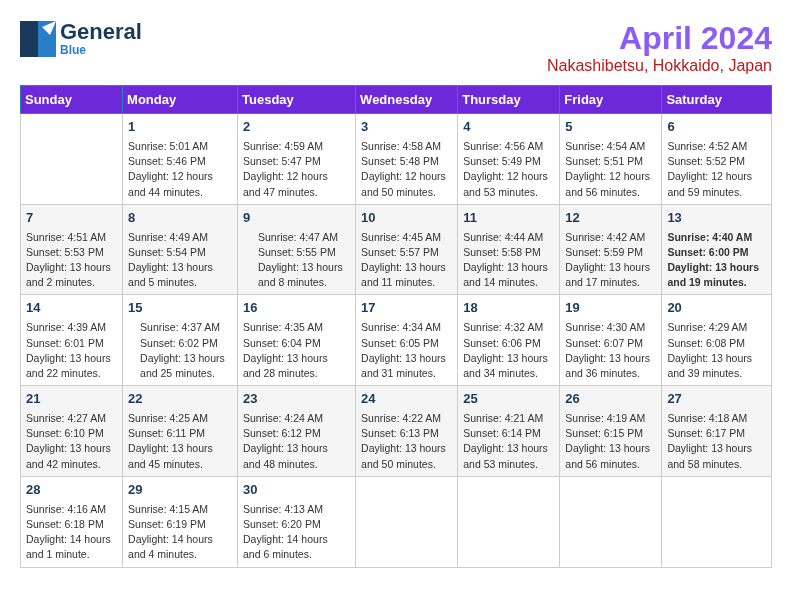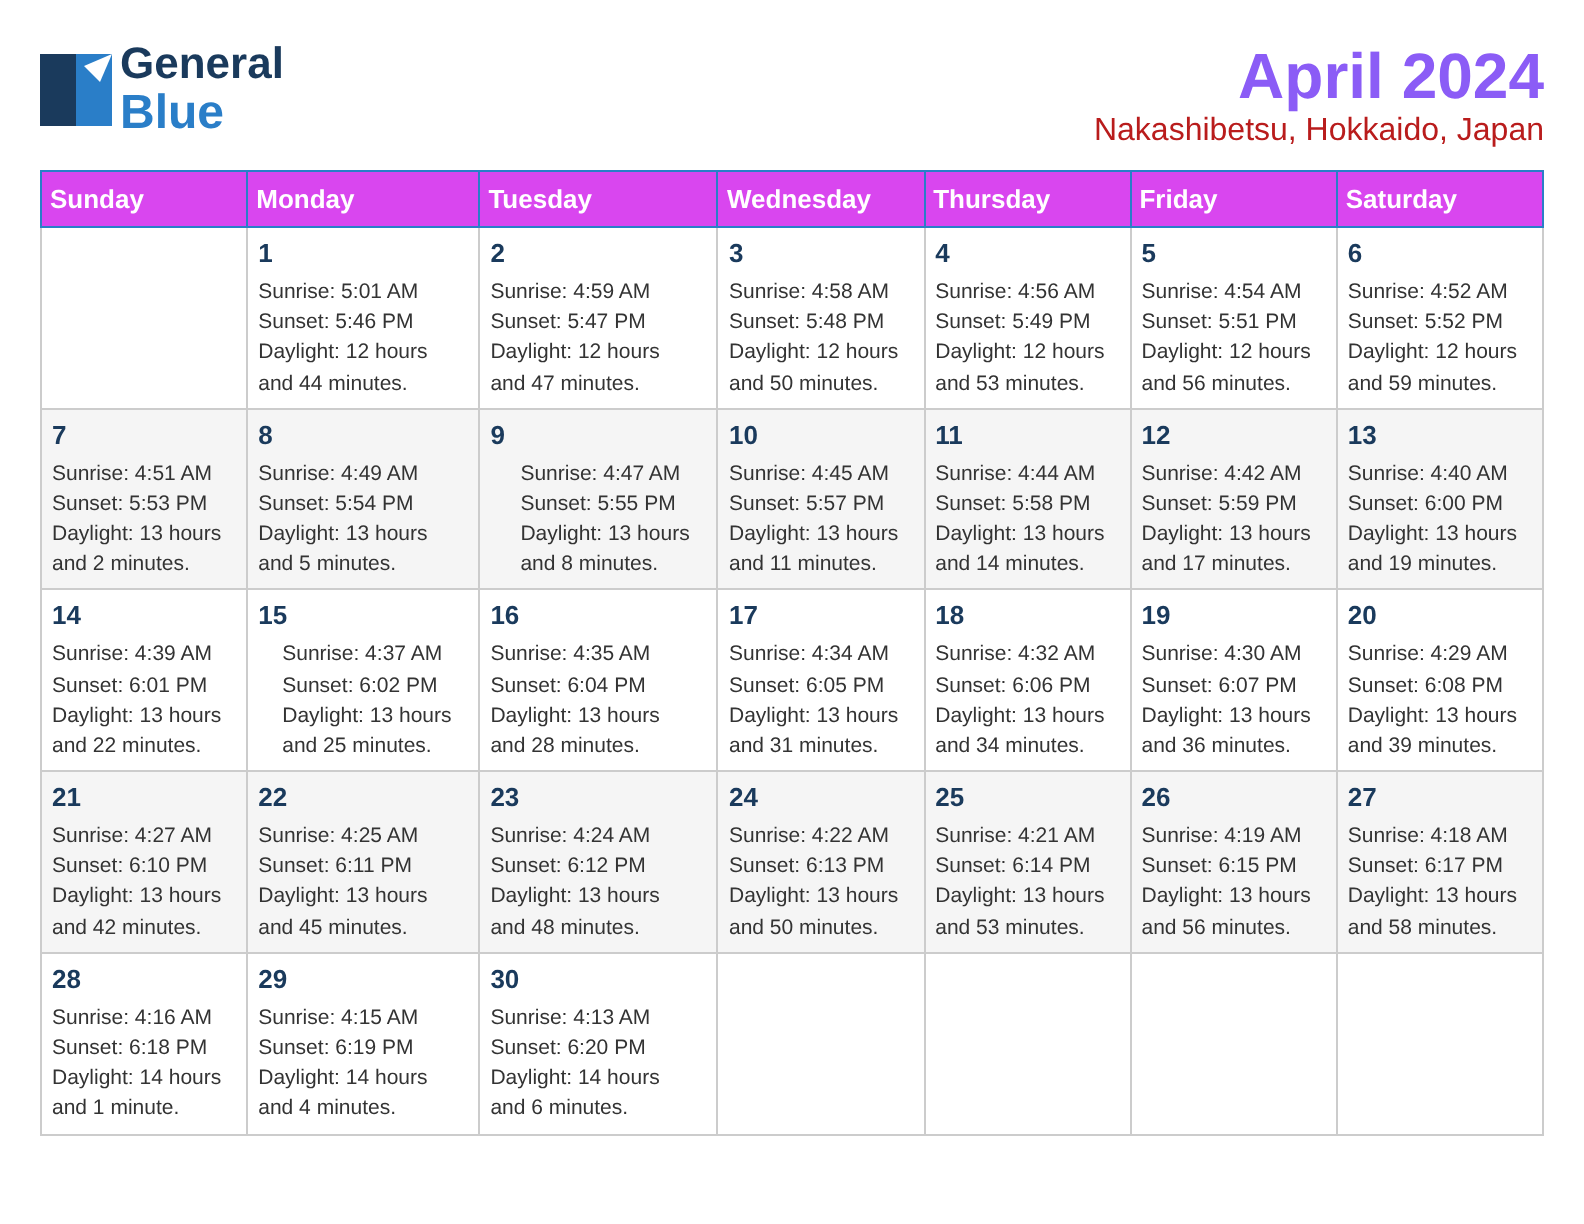--- a/index.html
+++ b/index.html
@@ -32,21 +32,21 @@
     .subtitle {
       font-size: 16px;
       color: #b91c1c;
     }
     table {
       width: 100%;
       border-collapse: collapse;
       font-size: 11px;
     }
     thead tr th {
-      background-color: #d946ef;
+      background-color: #6d28d9;
       color: #fff;
       padding: 6px 4px;
       text-align: left;
       font-size: 13px;
       font-weight: bold;
       border: 1px solid #2a7ec8;
     }
     tbody tr td {
       border: 1px solid #ccc;
       vertical-align: top;
@@ -82,21 +82,21 @@
     <div style="display:flex;align-items:center;gap:4px;">
       <div style="position:relative;width:36px;height:36px;">
         <svg width="36" height="36" viewBox="0 0 36 36">
           <rect x="0" y="0" width="18" height="36" fill="#1a3a5c"></rect>
           <rect x="18" y="0" width="18" height="36" fill="#2a7ec8"></rect>
           <polygon points="22,6 36,0 30,14" fill="#fff"></polygon>
         </svg>
       </div>
       <div>
         <div style="font-size:22px;font-weight:bold;color:#1a3a5c;line-height:1.1;">General</div>
-        <div style="font-size:24px;font-weight:bold;color:#2a7ec8;line-height:1.1;">Blue</div>
+        <div style="font-size:12px;font-weight:bold;color:#2a7ec8;line-height:1.1;">Blue</div>
       </div>
     </div>
   </div>
   <div class="title-section">
     <div class="main-title">April 2024</div>
     <div class="subtitle">Nakashibetsu, Hokkaido, Japan</div>
   </div>
 </div>
 
 <table>
@@ -195,21 +195,21 @@
         </td>
         <td>
           <span class="day-num">12</span>
           <div class="cell-info" style="white-space: pre-line;">Sunrise: 4:42 AM
 Sunset: 5:59 PM
 Daylight: 13 hours
 and 17 minutes.</div>
         </td>
         <td>
           <span class="day-num">13</span>
-          <div class="cell-info" style="white-space: pre-line;">Sunrise: 4:40 AM
+          <div class="cell-info" style="white-space: pre-line; font-weight: bold;">Sunrise: 4:40 AM
 Sunset: 6:00 PM
 Daylight: 13 hours
 and 19 minutes.</div>
         </td>
       </tr>
       <tr>
         <td>
           <span class="day-num">14</span>
           <div class="cell-info" style="white-space: pre-line;">Sunrise: 4:39 AM
 Sunset: 6:01 PM

